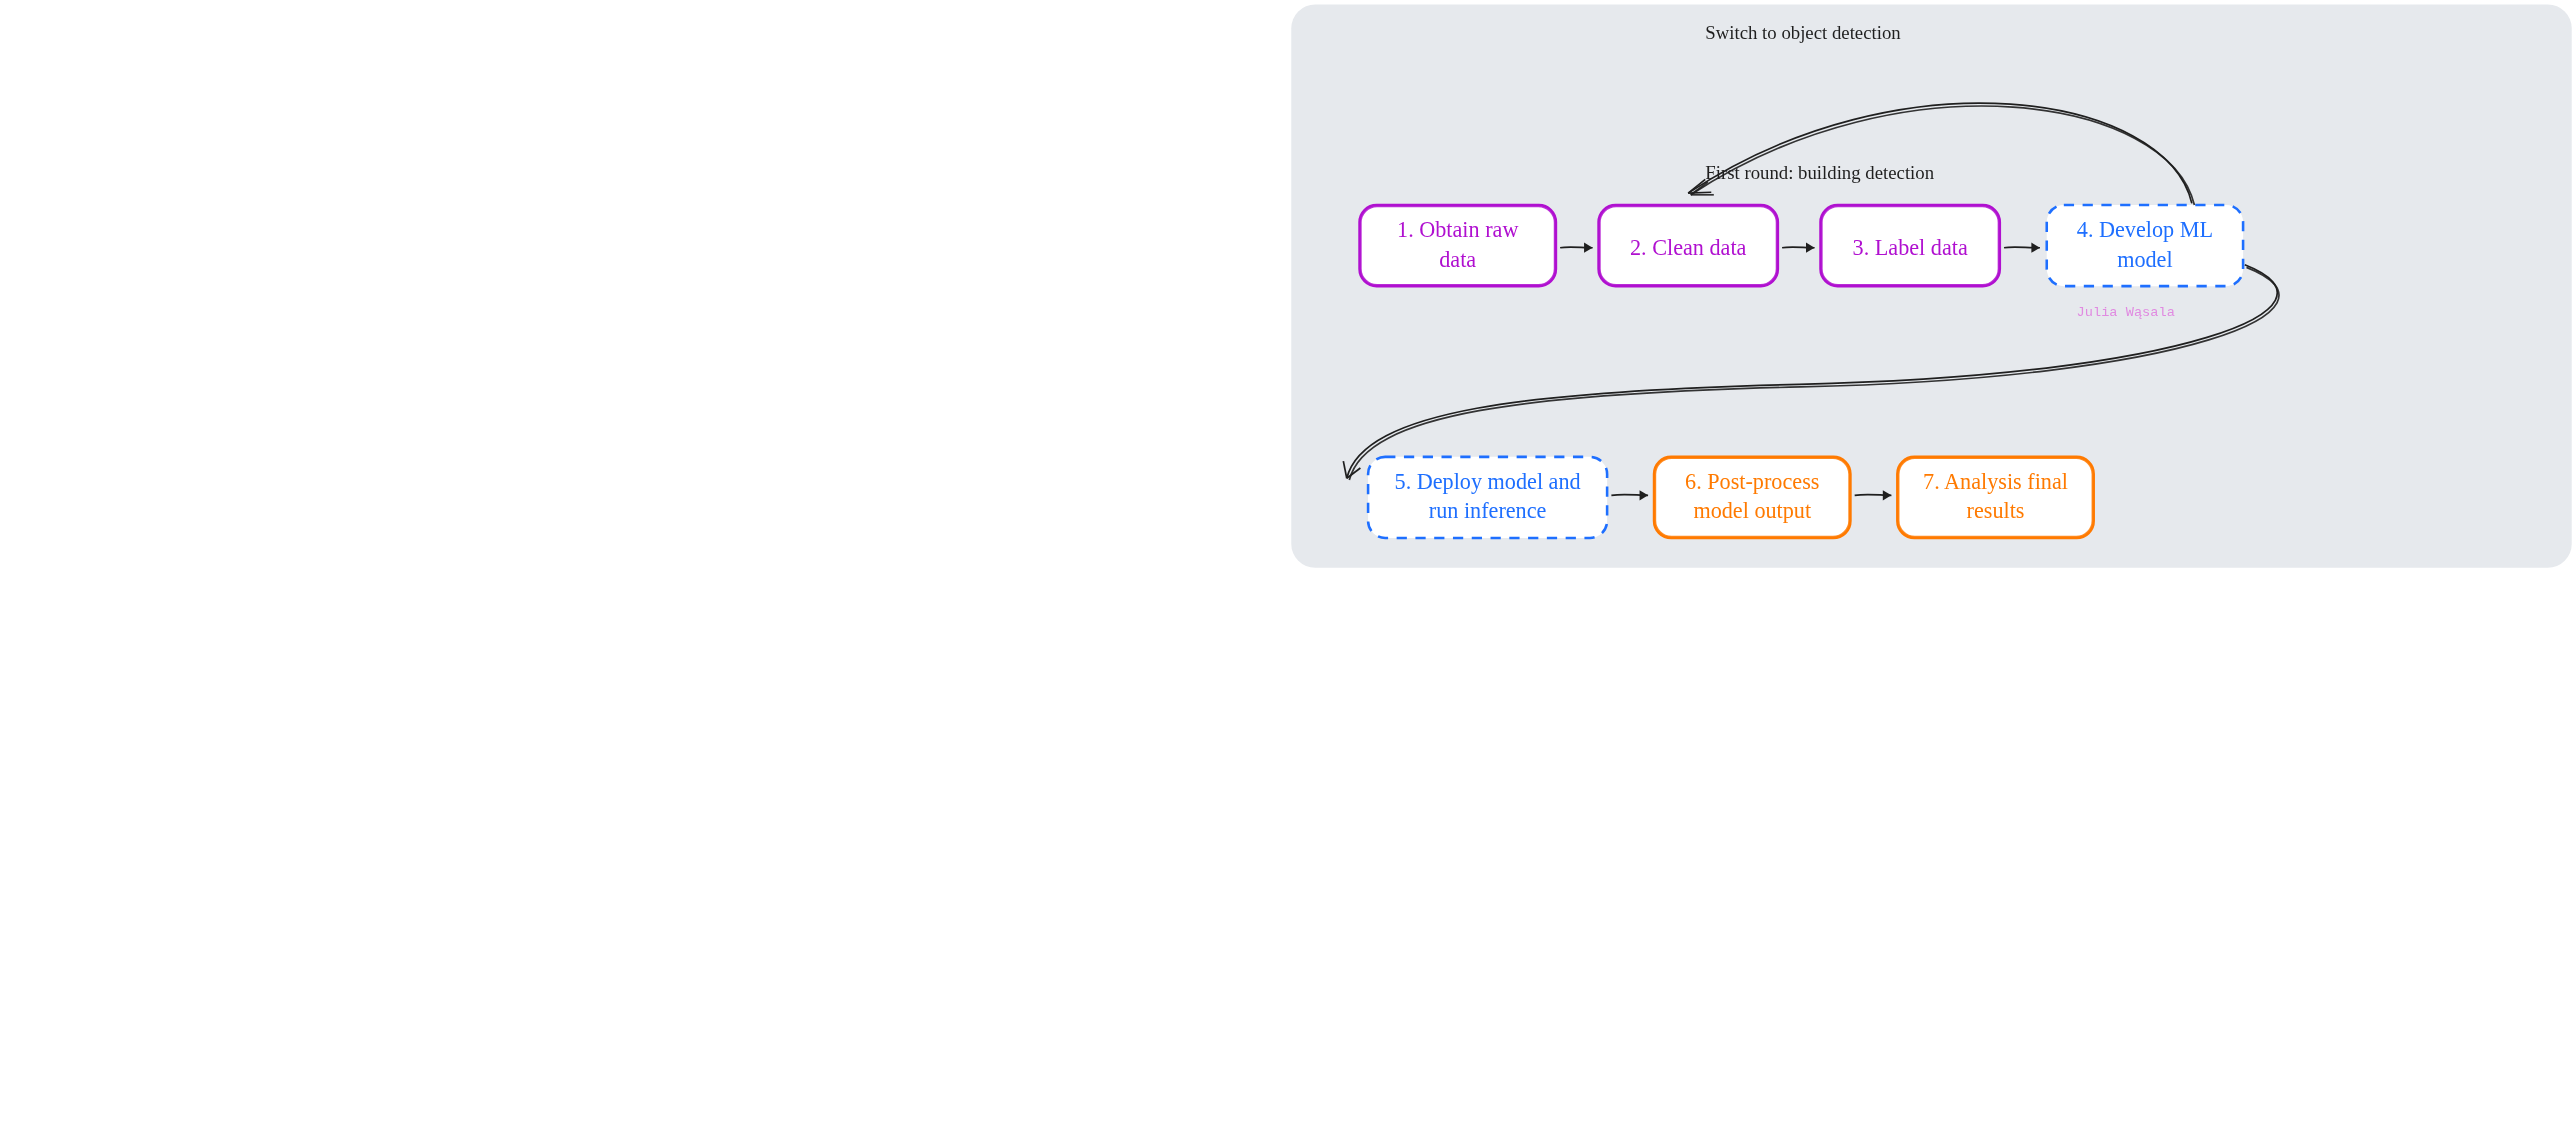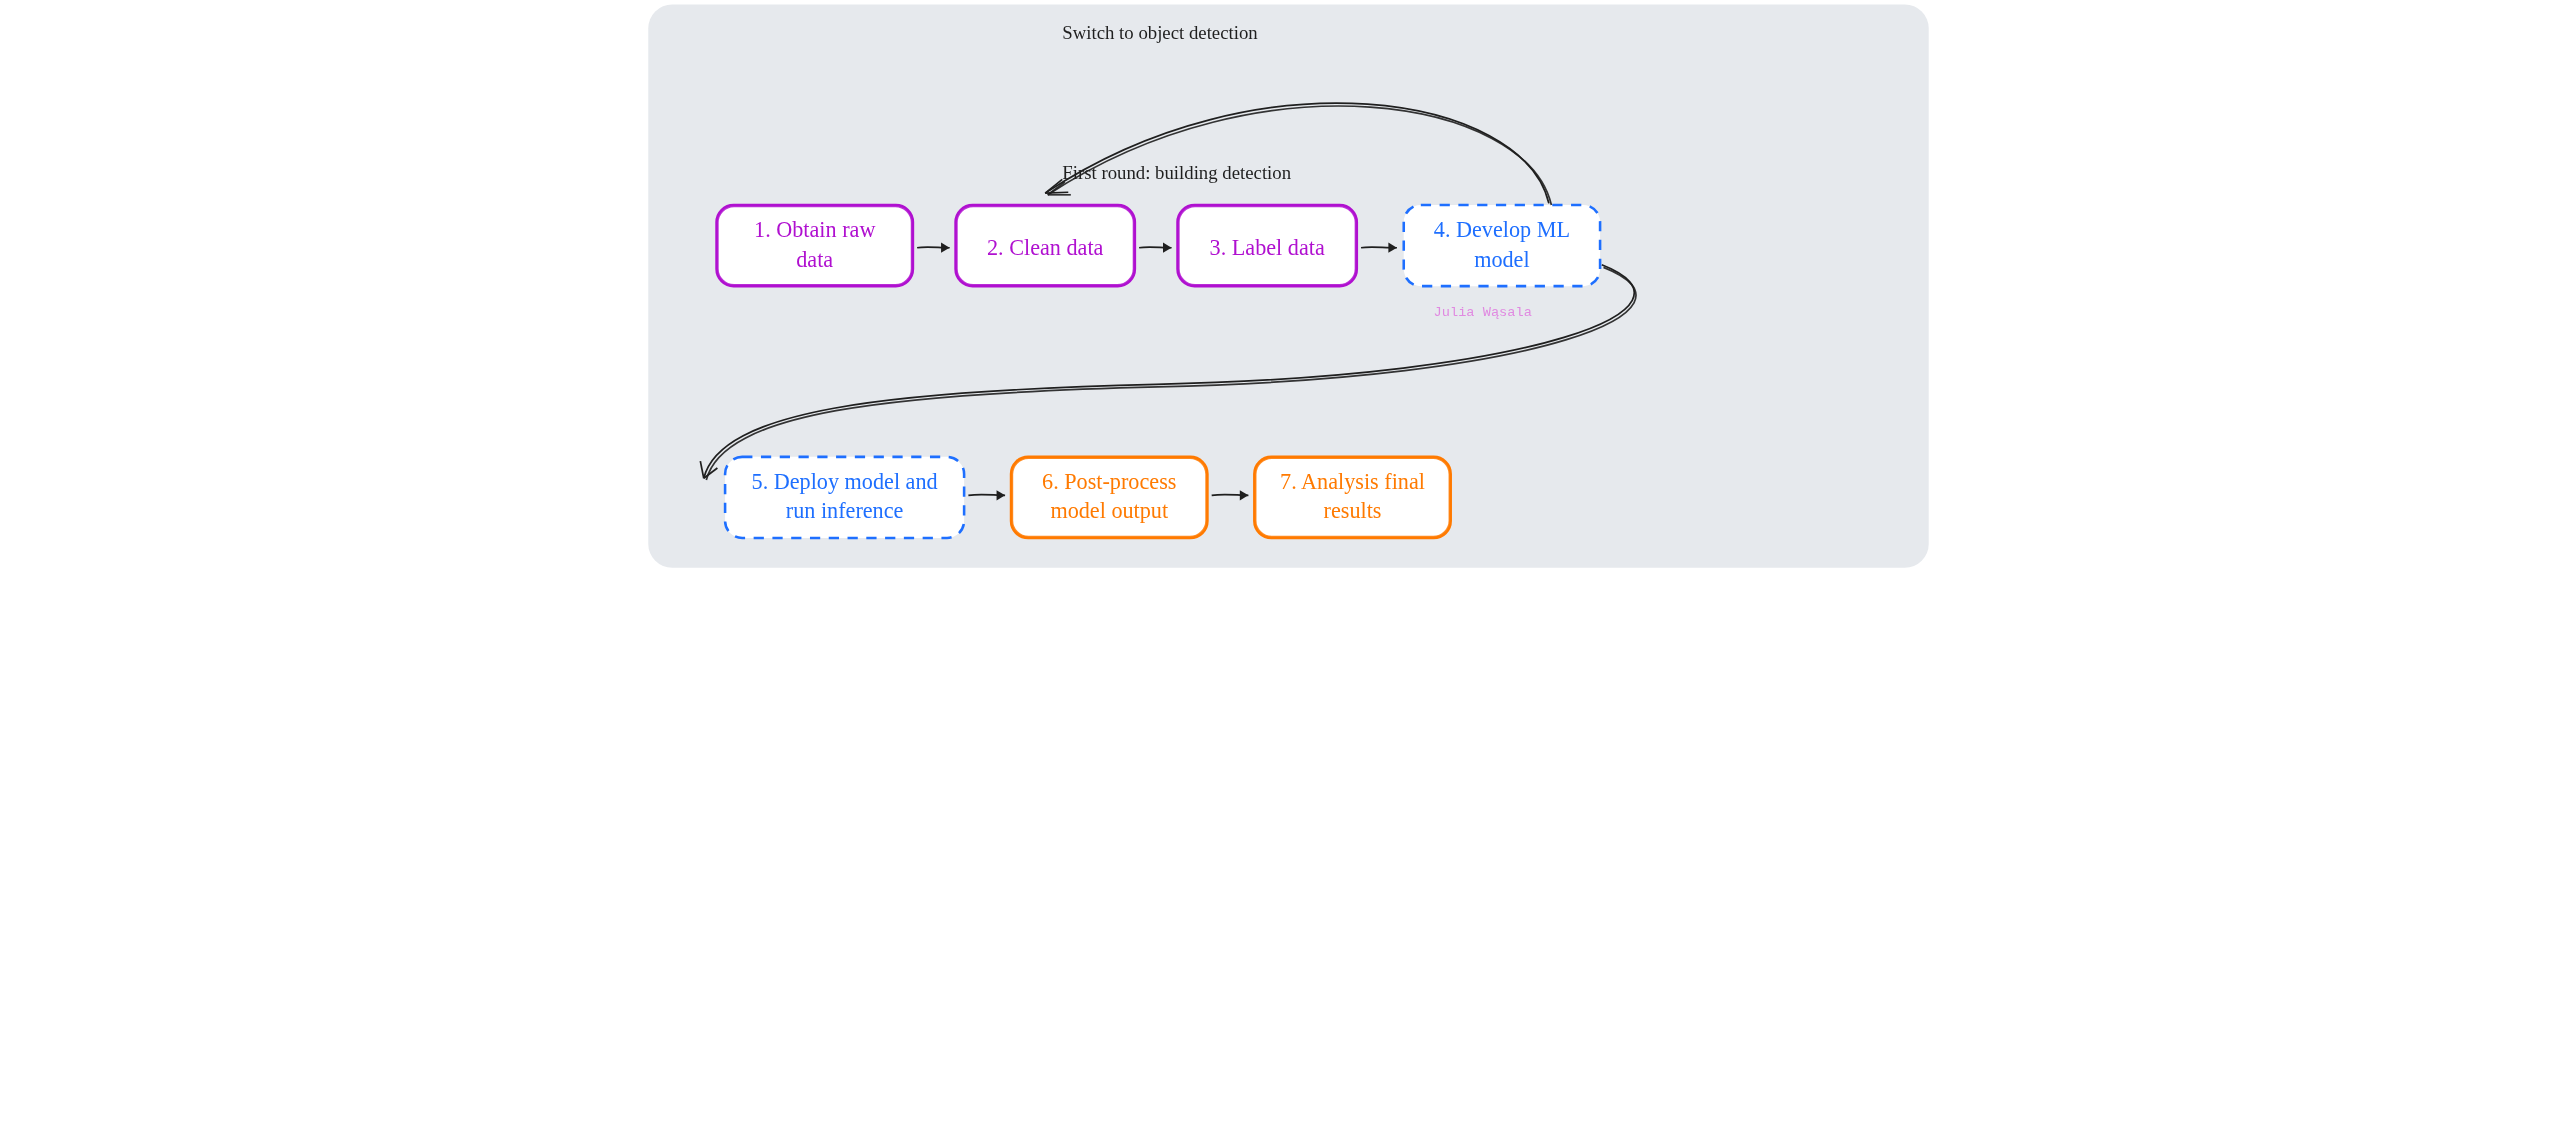--- a/index.html
+++ b/index.html
@@ -5,21 +5,21 @@
   html, body {
     margin: 0;
     padding: 0;
     width: 100%;
     height: 100%;
     background: #ffffff;
   }
   .canvas-wrap {
     width: 100%;
     display: flex;
-    justify-content: center;
+    justify-content: flex-end;
   }
   svg {
     display: block;
   }
   .bg {
     fill: #e6e9ed;
   }
   .node-fill {
     fill: #ffffff;
   }

